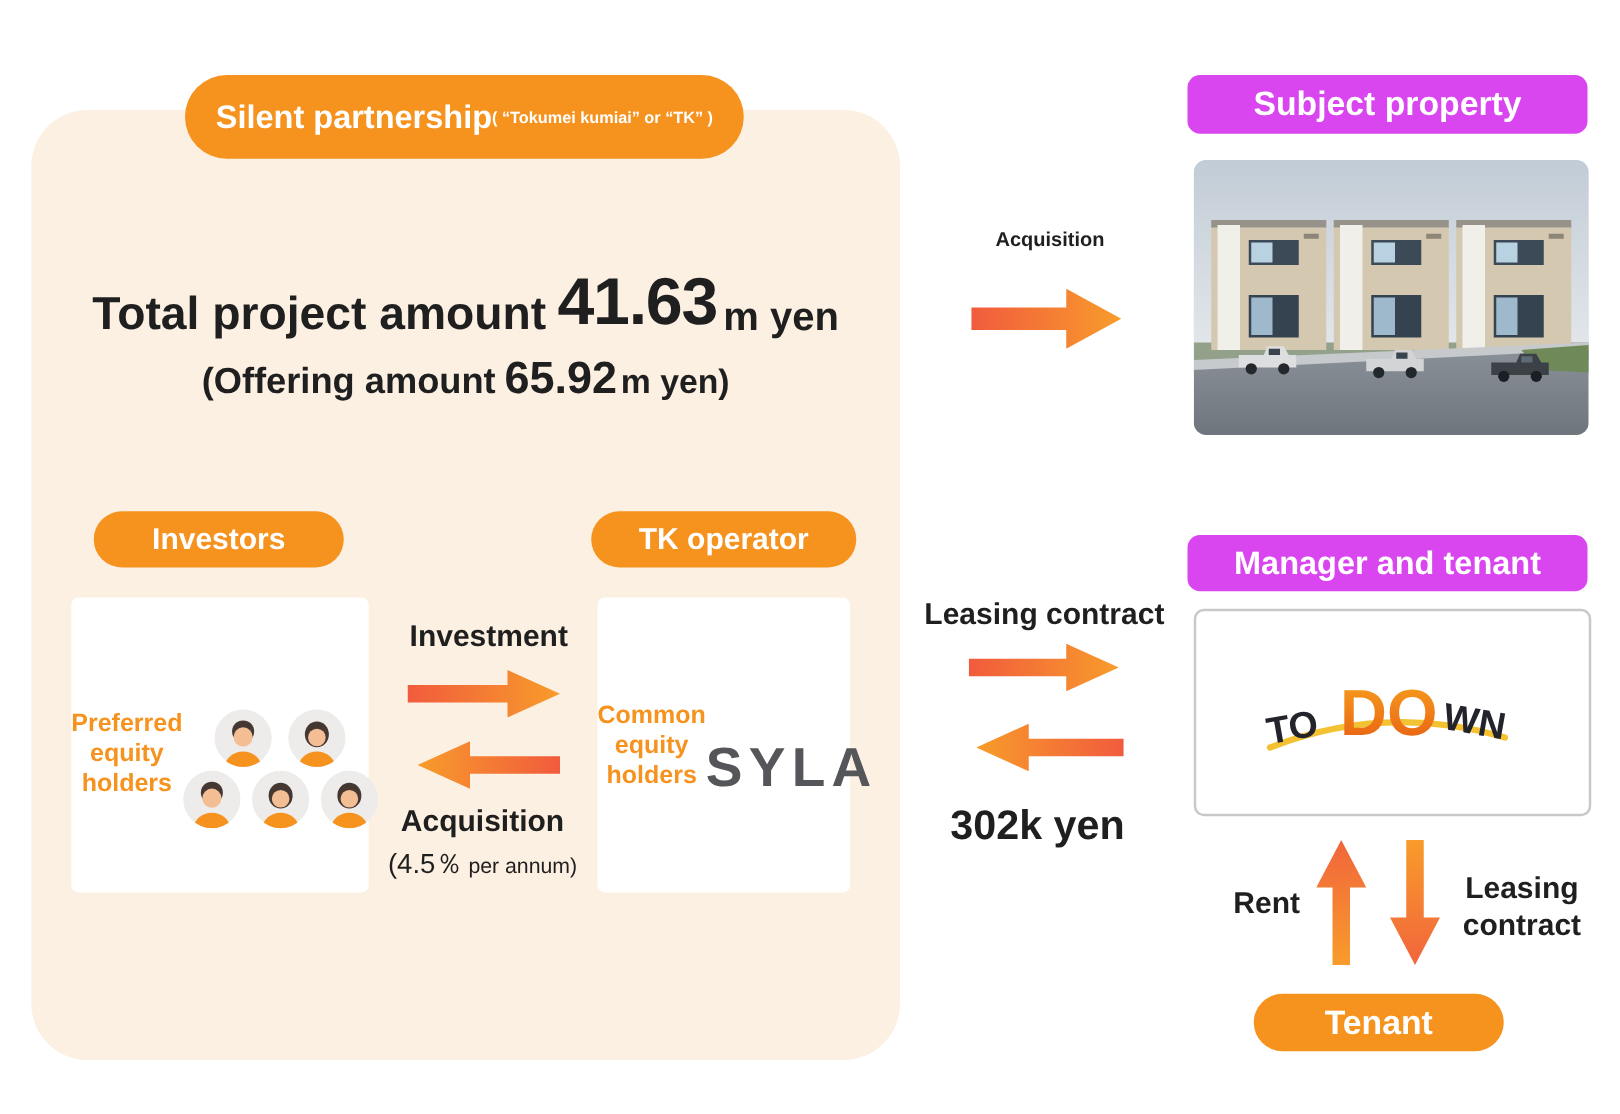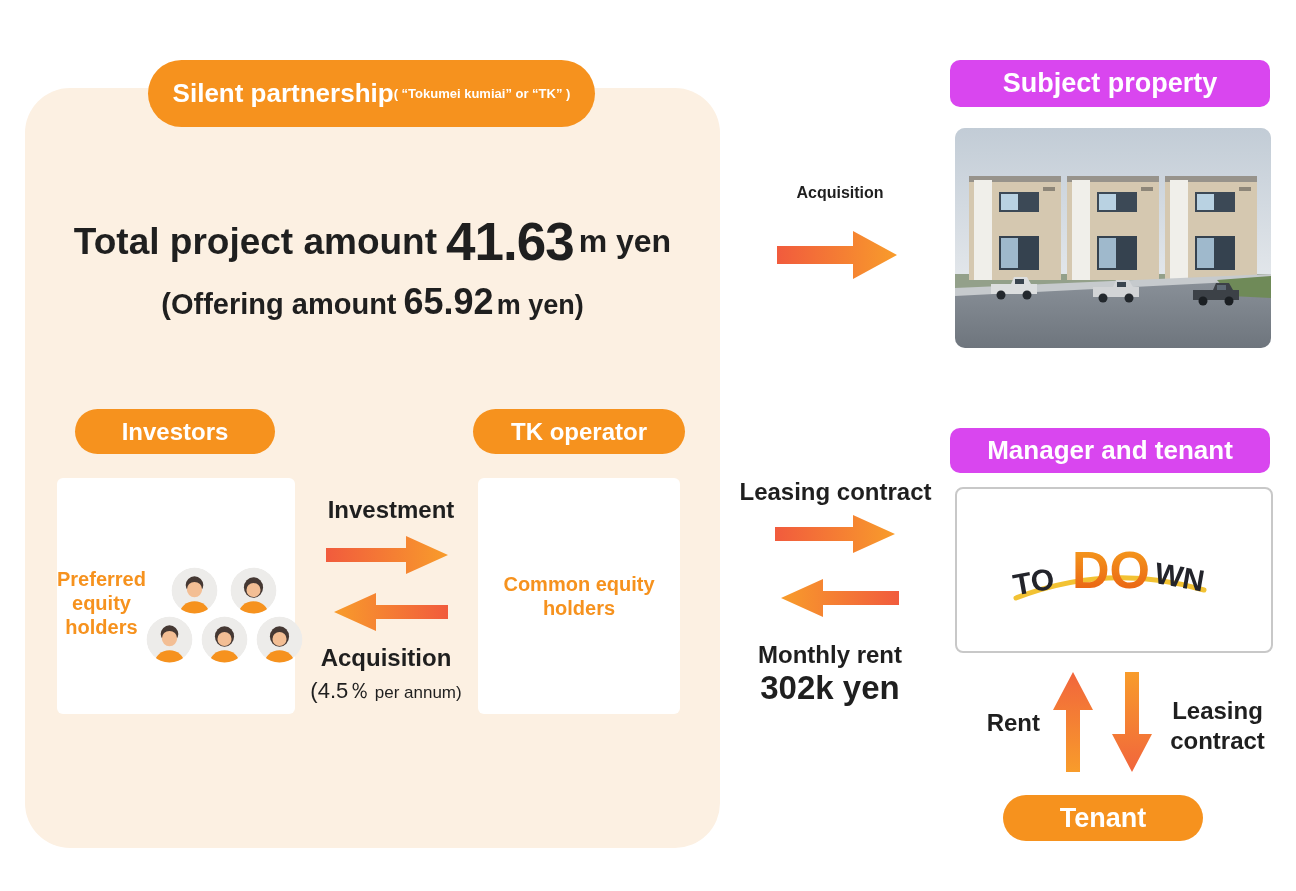--- a/index.html
+++ b/index.html
@@ -7,21 +7,21 @@
   body{position:relative;background:#ffffff;font-family:"Liberation Sans",sans-serif;color:#1f1f1f;overflow:hidden}
   .abs{position:absolute}
 
   .panel{left:25px;top:88px;width:695px;height:760px;background:#FCF0E2;border-radius:45px}
 
   .header-pill{left:148px;top:60px;width:447px;height:67px;background:#F6921E;border-radius:34px;
     display:flex;flex-direction:row;align-items:center;justify-content:center;color:#fff;z-index:2}
   .pill-title{font-size:26px;font-weight:bold;line-height:1.15}
   .pill-sub{font-size:13px;font-weight:bold;}
 
-  .total-line{left:25px;top:211px;width:695px;display:flex;justify-content:center;align-items:center;gap:9px;font-weight:bold}
+  .total-line{left:25px;top:211px;width:695px;display:flex;justify-content:center;align-items:flex-end;gap:9px;font-weight:bold}
   .t-label{font-size:37px}
   .t-amount{font-size:53px;letter-spacing:-1px}
   .t-unit{font-size:32px;margin-left:-4px}
 
   .offer-line{left:25px;top:281px;width:695px;display:flex;justify-content:center;align-items:baseline;gap:7px;font-weight:bold}
   .o-label{font-size:29px}
   .o-amount{font-size:36px}
   .o-unit{font-size:27px;margin-left:-4px}
 
   .small-pill{height:45px;background:#F6921E;border-radius:23px;color:#fff;font-size:24px;font-weight:bold;
@@ -140,20 +140,21 @@
           </svg>
         <svg class="avatar" viewBox="0 0 48 48">
             <use href="#av-f"></use>
           </svg>
       </div>
     </div>
   </div>
 
   <div class="abs card operator-card">
     <div class="card-title">Common equity holders</div>
+    <div class="syla">SYLA</div>
   </div>
 
   <div class="abs flow-label investment-label">Investment</div>
 
   <svg class="arrow" style="left:326px;top:536px" width="122" height="38" viewBox="0 0 122 38">
     <defs>
         <linearGradient id="g-inv" x1="0" y1="0" x2="1" y2="0">
       <stop offset="0" stop-color="#F15B3D"></stop>
           <stop offset="1" stop-color="#F89C2B"></stop>
         </linearGradient>
@@ -283,21 +284,20 @@
     <defs>
         <linearGradient id="g-rent" x1="0" y1="0" x2="1" y2="0">
       <stop offset="0" stop-color="#F89C2B"></stop>
           <stop offset="1" stop-color="#F15B3D"></stop>
         </linearGradient>
       </defs>
     <polygon points="118,12 42,12 42,0 0,19 42,38 42,26 118,26" fill="url(#g-rent)"></polygon>
   </svg>
 
   <div class="abs monthly">
-    <div class="monthly-l1">Monthly rent</div>
     <div>
       <span class="mr-amount">302</span><span class="mr-unit">k yen</span>
     </div>
   </div>
 
   <div class="abs manager-box">
     <svg width="240" height="84" viewBox="0 0 240 84">
       <defs>
           <linearGradient id="g-do" x1="0" y1="0" x2="0" y2="1">
         <stop offset="0" stop-color="#F6A11E"></stop>

